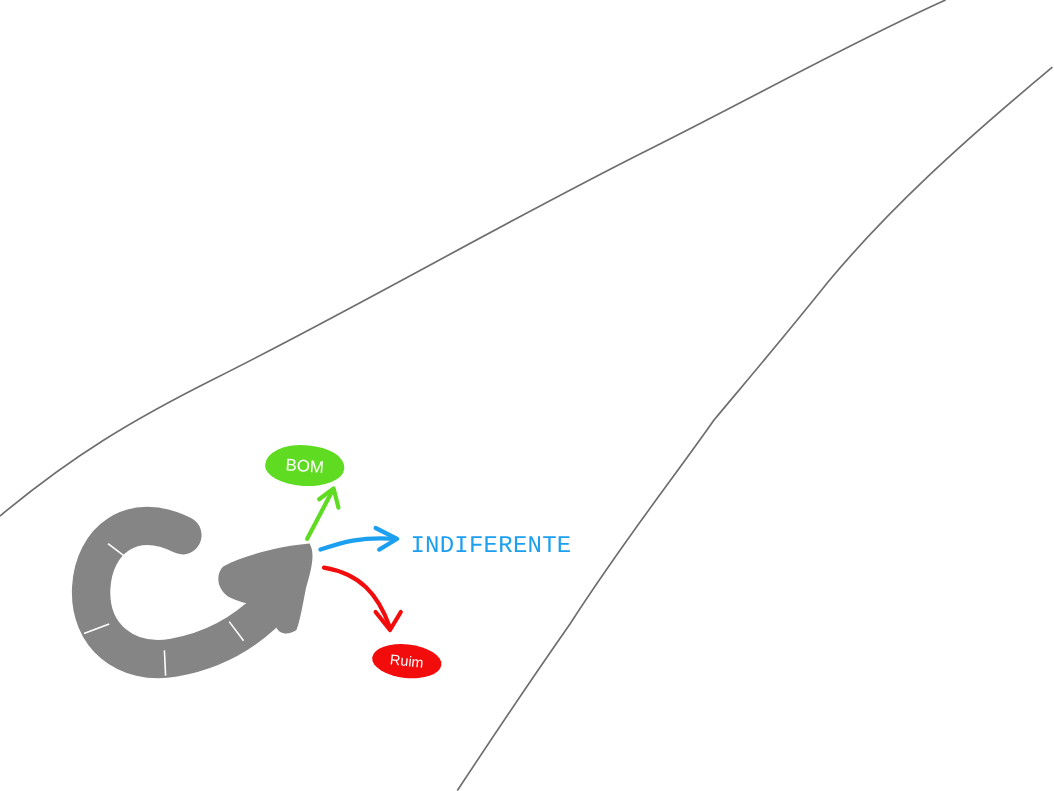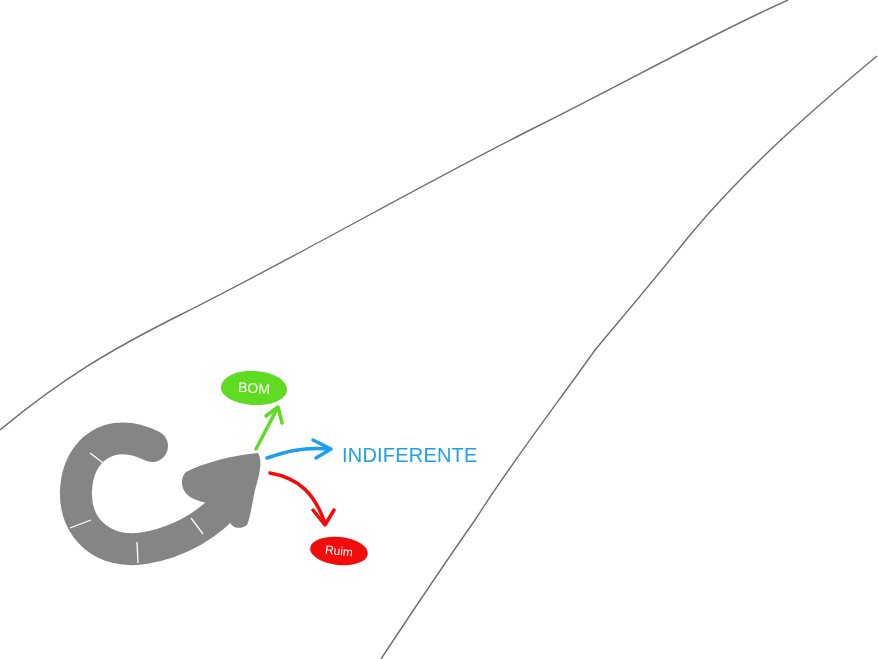--- a/index.html
+++ b/index.html
@@ -1,18 +1,18 @@
 <!DOCTYPE html>
 <html><head>
   <meta charset="utf-8">
   <style>
     html, body { margin: 0; padding: 0; background: #ffffff; }
     body { width: 878px; height: 659px; overflow: hidden; position: relative; font-family: "Liberation Sans", sans-serif; }
     #canvas { position: absolute; left: 0; top: 0; width: 878px; height: 659px; }
-    .label { position: absolute; font-family: Liberation Sans, sans-serif; white-space: nowrap; }
+    .label { position: absolute; font-family: Liberation Mono, monospace; white-space: nowrap; }
     .bubble { position: absolute; display: flex; align-items: center; justify-content: center; color: #ffffff; }
     #bom-bubble { left: 221px; top: 371px; width: 66px; height: 34px; border-radius: 50% 48% 52% 50% / 55% 50% 50% 45%; transform: rotate(4deg); font-size: 14px; }
     #ruim-bubble { left: 310px; top: 537px; width: 58px; height: 28px; border-radius: 50%; transform: rotate(6deg); font-size: 12px; }
     #indiferente-label { left: 342px; top: 444px; font-size: 20px; letter-spacing: 0.2px; }
   </style>
 </head>
 <body>
 
 <svg id="canvas" width="878" height="659" viewBox="0 0 878 659" xmlns="http://www.w3.org/2000/svg">
 

